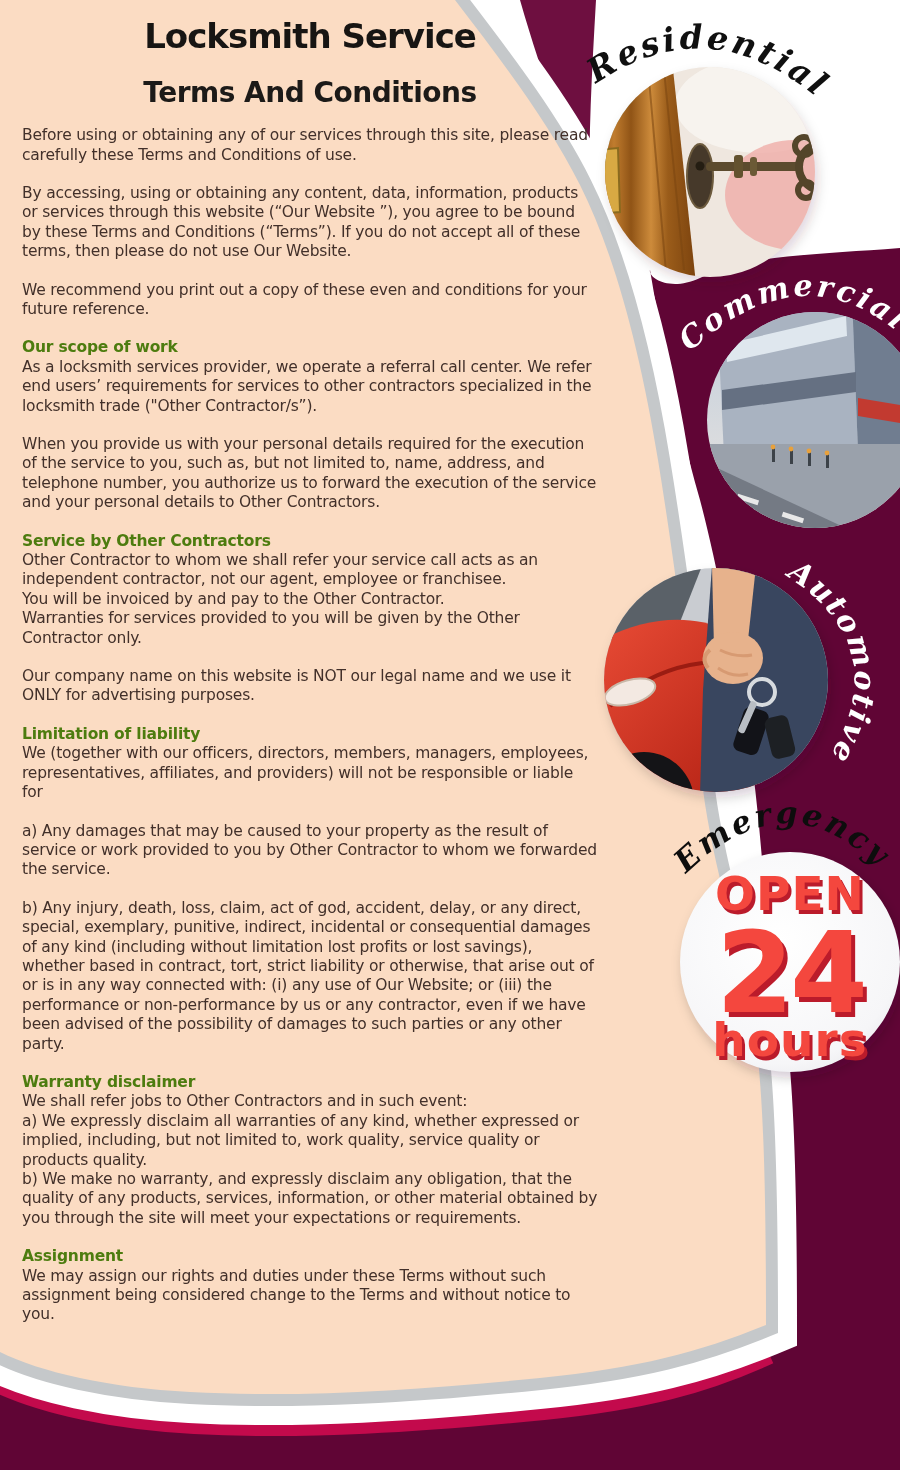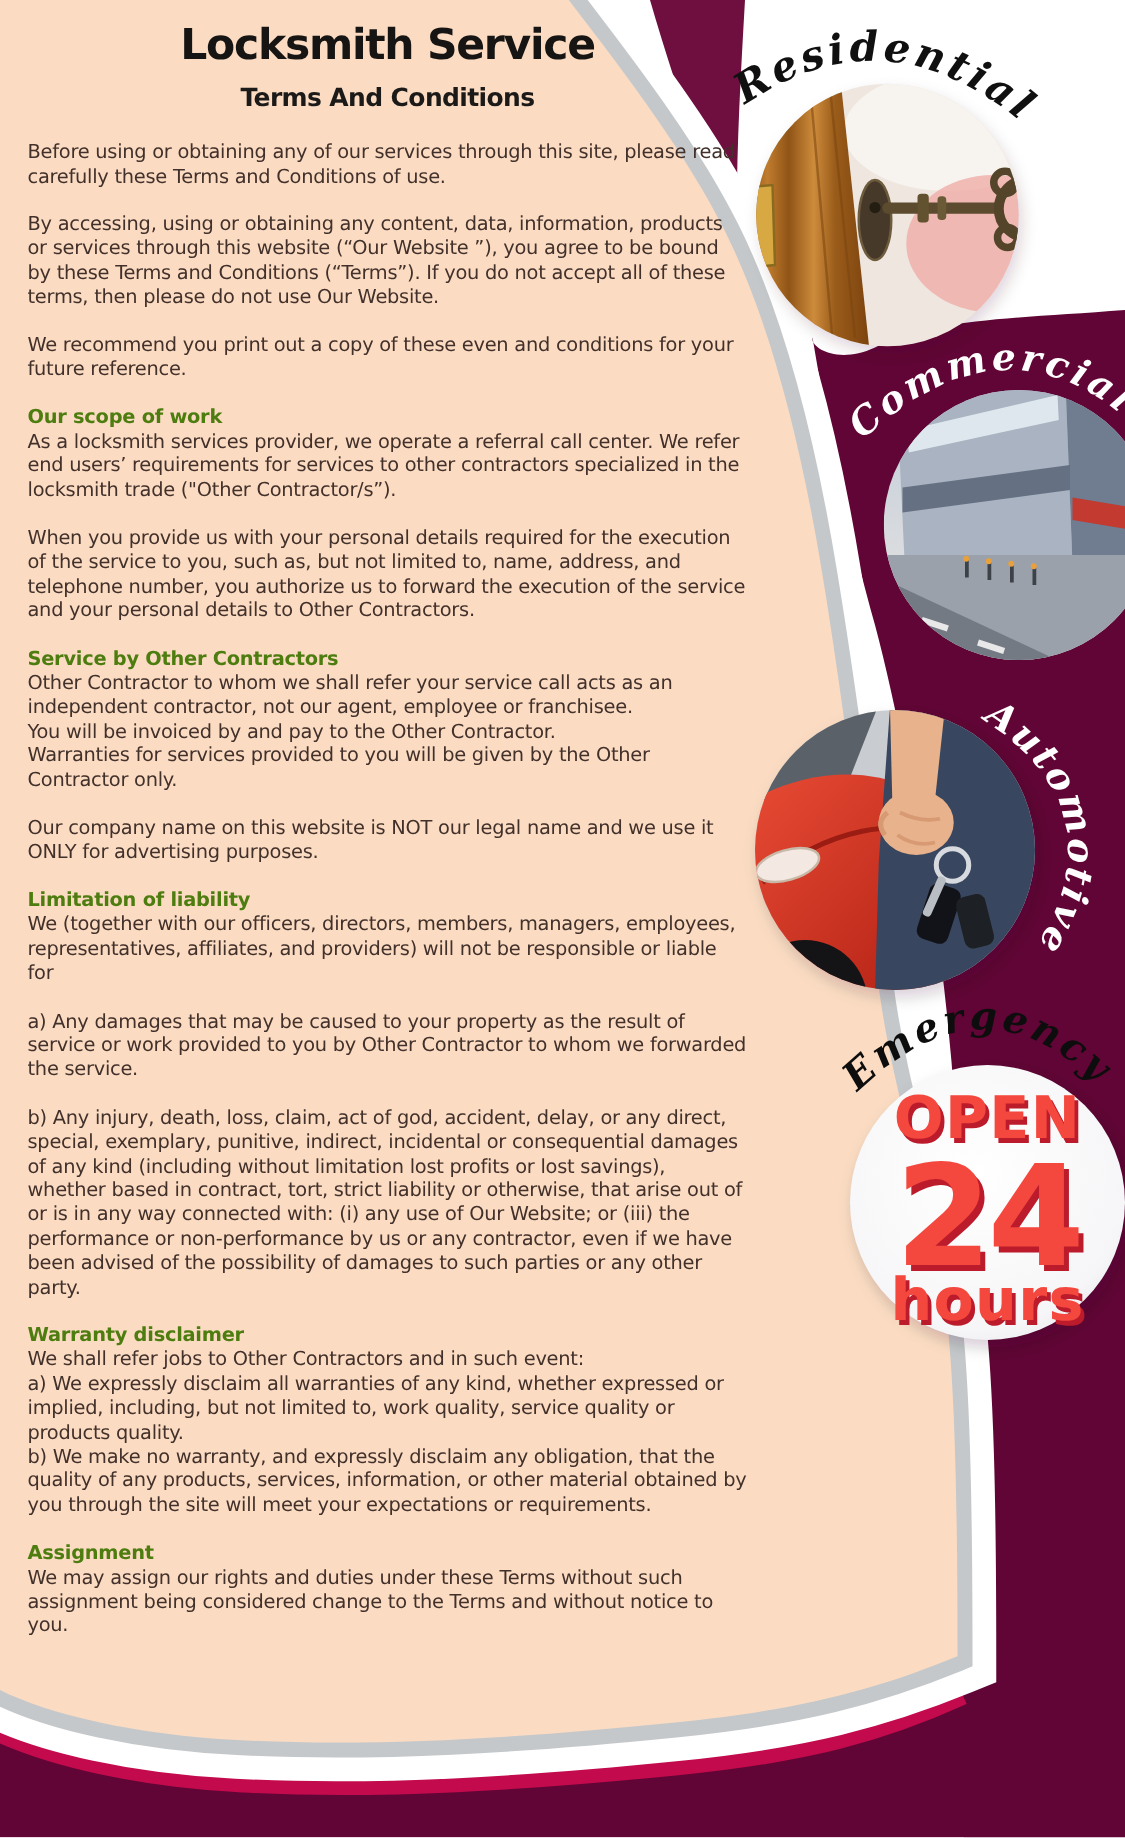--- a/index.html
+++ b/index.html
@@ -1,20 +1,20 @@
 <!DOCTYPE html>
 <html><head>
 <meta charset="utf-8">
 <style>
   html,body{margin:0;padding:0;background:#fff;}
   .stage{position:relative;width:900px;height:1470px;overflow:hidden;background:#ffffff;font-family:"DejaVu Sans",sans-serif;}
   .bg-svg{position:absolute;left:0;top:0;width:900px;height:1470px;}
   .text-col{position:absolute;left:22px;top:10px;width:576px;color:#42302a;font-size:15.5px;line-height:19.4px;letter-spacing:-0.2px;z-index:5;}
-  .doc-title{font-size:34px;line-height:1.08;font-weight:bold;color:#171513;text-align:center;width:505px;margin:8px auto 14px auto;letter-spacing:-1px;}
-  .doc-subtitle{font-size:20px;font-weight:bold;color:#1c1a18;text-align:center;width:505px;margin:0 auto 24px auto;letter-spacing:-0.5px;}
+  .doc-title{font-size:34px;line-height:1.08;font-weight:bold;color:#171513;text-align:center;width:505px;margin:8px auto 28px auto;letter-spacing:-1px;}
+  .doc-subtitle{font-size:28px;font-weight:bold;color:#1c1a18;text-align:center;width:505px;margin:0 auto 24px auto;letter-spacing:-0.5px;}
   .blk-p{margin:0 0 19px 0;white-space:pre-line;}
   .blk-h{margin:0;font-weight:bold;color:#4d7c0f;}
   .script-label{font-family:"DejaVu Serif",serif;font-style:italic;font-weight:bold;}
   .sign-font{font-family:"DejaVu Sans",sans-serif;font-weight:bold;}
 </style>
 </head>
 <body>
 
 <div class="stage">
 

